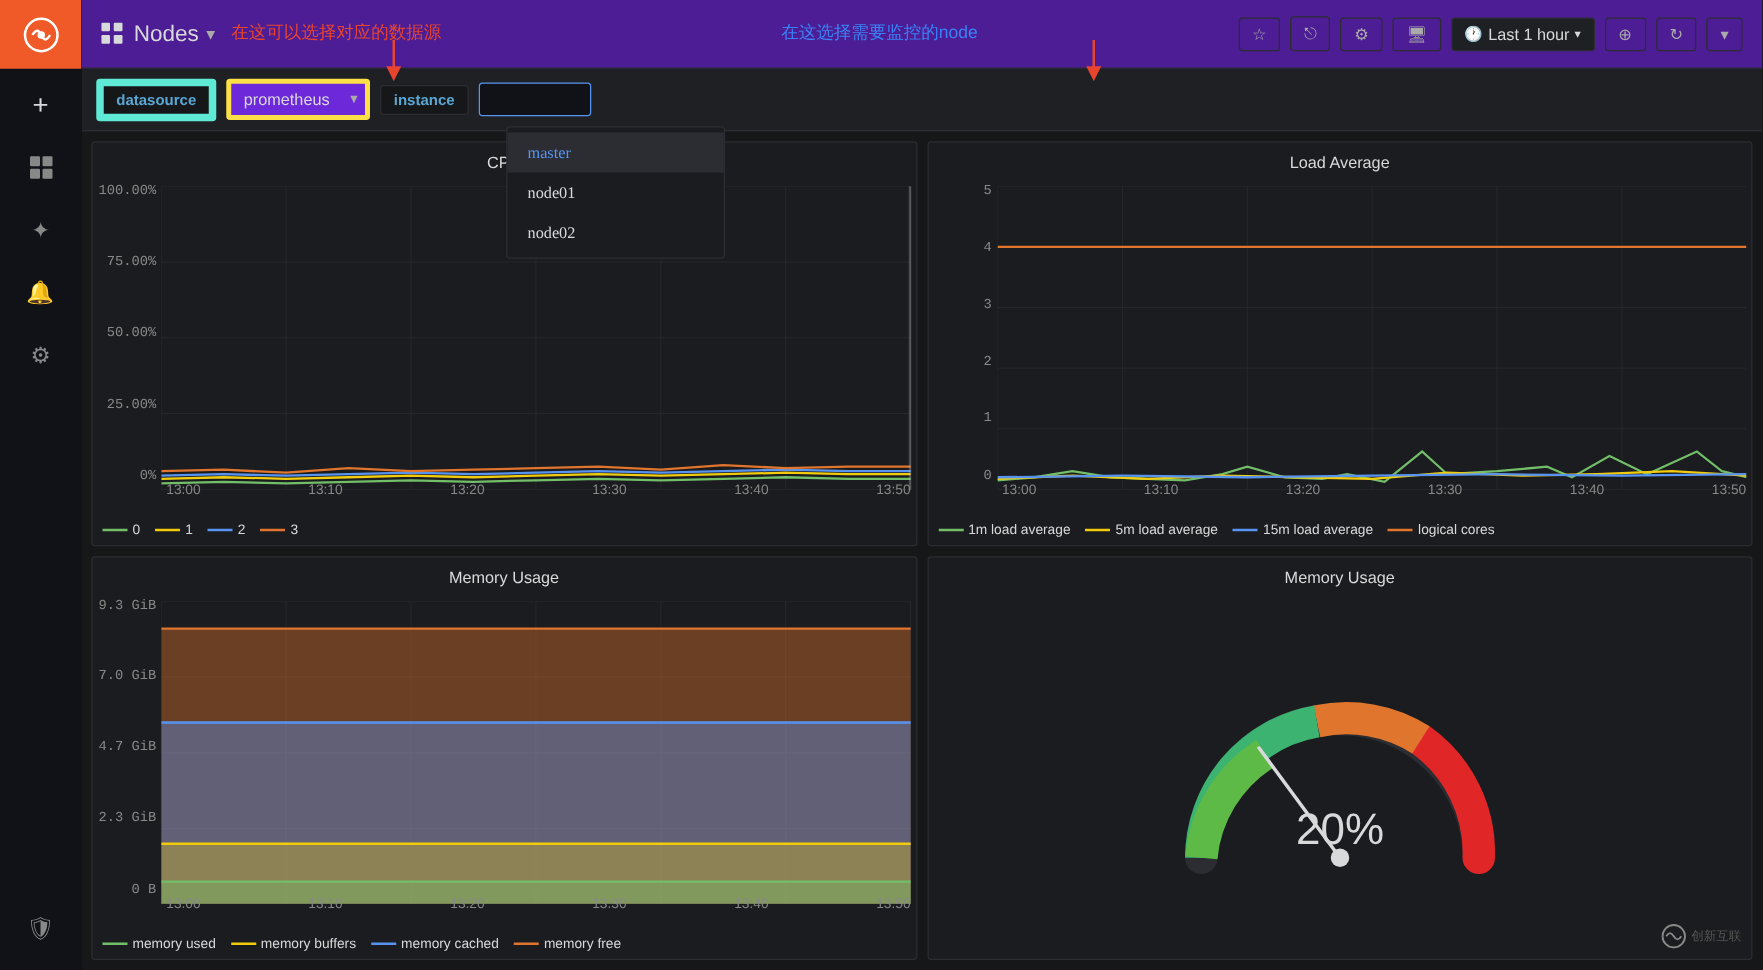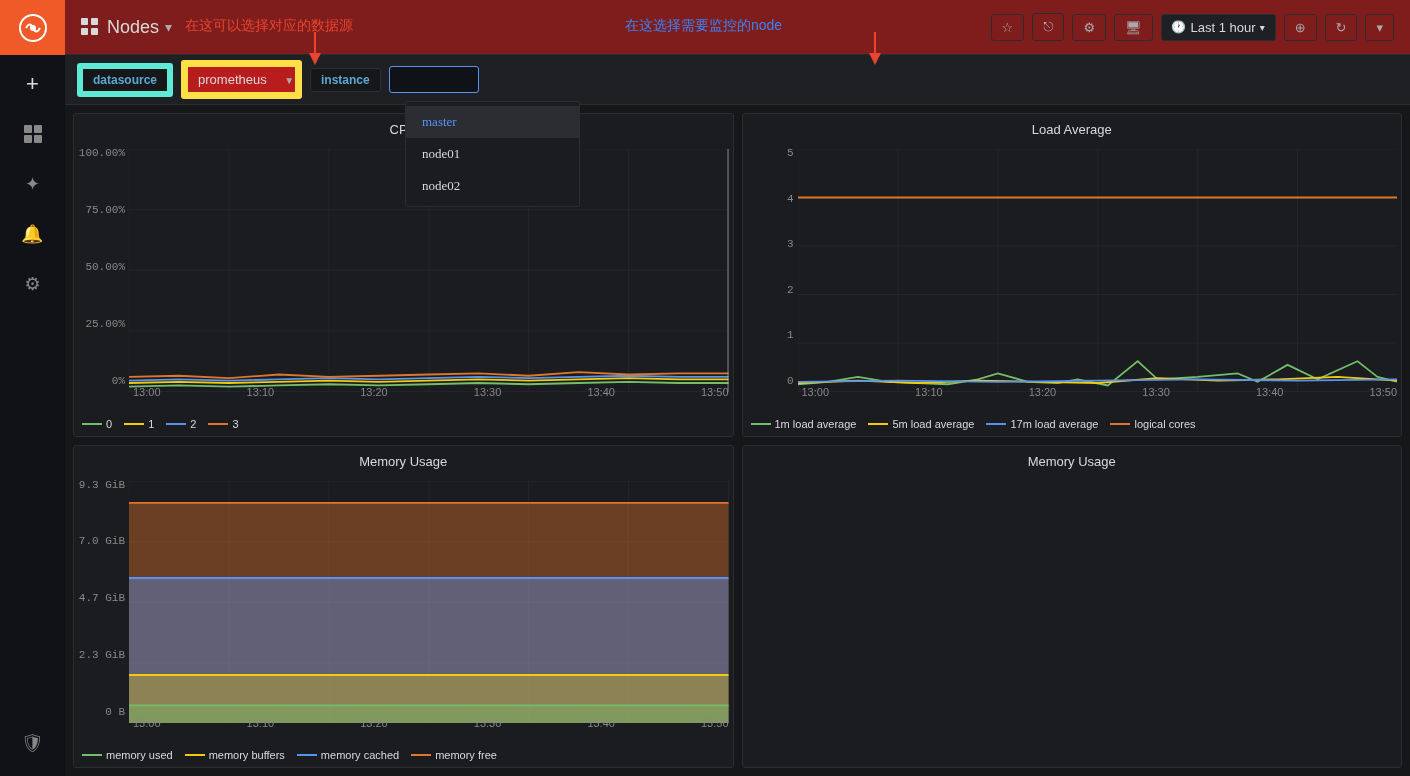--- a/index.html
+++ b/index.html
@@ -19,21 +19,21 @@
       cursor: pointer; color: #888; font-size: 18px;
     }
 
     
     .main {
       margin-left: 65px; display: flex; flex-direction: column; height: 100%;
     }
 
     
     .header {
-      height: 55px; background: #7f1d1d; display: flex; align-items: center; padding: 0 16px;
+      height: 55px; background: #4c1d95; display: flex; align-items: center; padding: 0 16px;
       border-bottom: 1px solid #2c2d32; flex-shrink: 0; justify-content: space-between;
     }
     .header-left { display: flex; align-items: center; gap: 8px; }
     .header-title { font-size: 18px; font-weight: 500; color: #d8d9da; display: flex; align-items: center; gap: 6px; }
     .header-right { display: flex; align-items: center; gap: 8px; }
     .header-btn {
       background: transparent; border: 1px solid #2c2d32; color: #aaa; padding: 5px 10px;
       cursor: pointer; border-radius: 3px; font-size: 13px; display: flex; align-items: center; gap: 4px;
     }
     .time-range-btn {
@@ -44,22 +44,22 @@
     
     .toolbar {
       height: 50px; background: #1f2024; display: flex; align-items: center; padding: 0 12px;
       border-bottom: 1px solid #2c2d32; flex-shrink: 0; gap: 8px; position: relative;
     }
     .ds-label {
       background: #161719; color: #5aa7d4; padding: 4px 10px; border-radius: 3px;
       font-size: 12px; font-weight: 600; border: 6px solid #5eead4;
     }
     .ds-select {
-      background: #b91c1c; color: #d8d9da; padding: 5px 28px 5px 10px;
-      border: 7px solid #fde047; border-radius: 3px; font-size: 13px; cursor: pointer;
+      background: #6d28d9; color: #d8d9da; padding: 5px 28px 5px 10px;
+      border: 4px solid #fde047; border-radius: 3px; font-size: 13px; cursor: pointer;
       appearance: none; position: relative;
     }
     .ds-select-wrap { position: relative; display: inline-block; }
     .ds-select-wrap::after {
       content: '▼'; position: absolute; right: 8px; top: 50%; transform: translateY(-50%);
       font-size: 10px; color: #aaa; pointer-events: none;
     }
     .inst-label {
       background: #161719; color: #5aa7d4; padding: 4px 10px; border-radius: 3px;
       font-size: 12px; font-weight: 600; border: 1px solid #2c2d32;
@@ -342,21 +342,21 @@
         <div class="legend-item">
           <div class="legend-line" style="background:#73bf69;"></div>
           <span>1m load average</span>
         </div>
         <div class="legend-item">
           <div class="legend-line" style="background:#f2cc0c;"></div>
           <span>5m load average</span>
         </div>
         <div class="legend-item">
           <div class="legend-line" style="background:#5794f2;"></div>
-          <span>17m load average</span>
+          <span>15m load average</span>
         </div>
         <div class="legend-item">
           <div class="legend-line" style="background:#e0752d;"></div>
           <span>logical cores</span>
         </div>
       </div>
     </div>
 
     <div class="chart-panel">
       <div class="chart-title">Memory Usage</div>
@@ -420,16 +420,43 @@
         </div>
         <div class="legend-item">
           <div class="legend-line" style="background:#e0752d;"></div>
           <span>memory free</span>
         </div>
       </div>
     </div>
 
     <div class="chart-panel">
       <div class="chart-title">Memory Usage</div>
+      <div class="gauge-container">
+        <svg viewBox="0 0 300 200" width="280" height="185">
+
+          <path d="M 30 170 A 120 120 0 0 1 270 170" fill="none" stroke="#2c2d32" stroke-width="28" stroke-linecap="round"></path>
+
+          <path d="M 220 68 A 120 120 0 0 1 270 170" fill="none" stroke="#e02626" stroke-width="28" stroke-linecap="round"></path>
+
+          <path d="M 130 52 A 120 120 0 0 1 220 68" fill="none" stroke="#e0752d" stroke-width="28"></path>
+
+          <path d="M 30 170 A 120 120 0 0 1 130 52" fill="none" stroke="#3cb371" stroke-width="28"></path>
+
+          <path d="M 30 170 A 120 120 0 0 1 85 80" fill="none" stroke="#5eba47" stroke-width="28"></path>
+
+          <circle cx="150" cy="170" r="8" fill="#d8d9da"></circle>
+          <line x1="150" y1="170" x2="80" y2="75" stroke="#d8d9da" stroke-width="3" stroke-linecap="round"></line>
+
+          <text x="150" y="158" text-anchor="middle" fill="#d8d9da" font-size="38" font-weight="300">20%</text>
+        </svg>
+
+        <div style="position:absolute; bottom:8px; right:8px; display:flex; align-items:center; gap:4px;">
+          <svg width="20" height="20" viewBox="0 0 20 20">
+            <circle cx="10" cy="10" r="9" fill="none" stroke="#888" stroke-width="1.5"></circle>
+            <path d="M4 10 Q7 5 10 10 Q13 15 16 10" stroke="#888" stroke-width="1.5" fill="none"></path>
+          </svg>
+          <span style="font-size:10px; color:#555;">创新互联</span>
+        </div>
+      </div>
     </div>
 
   </div>
 </div>
 
 </body></html>

